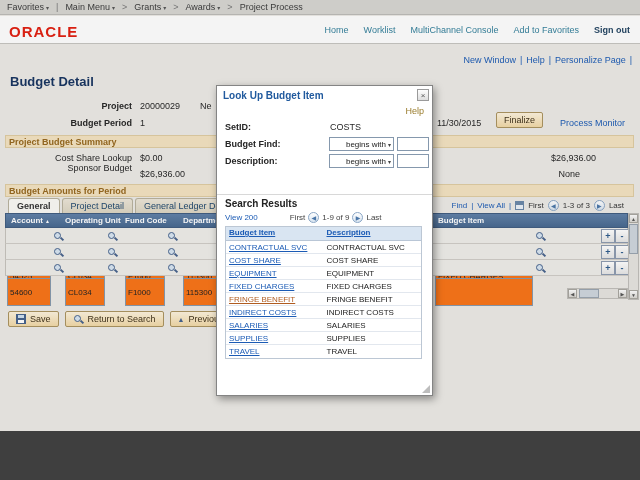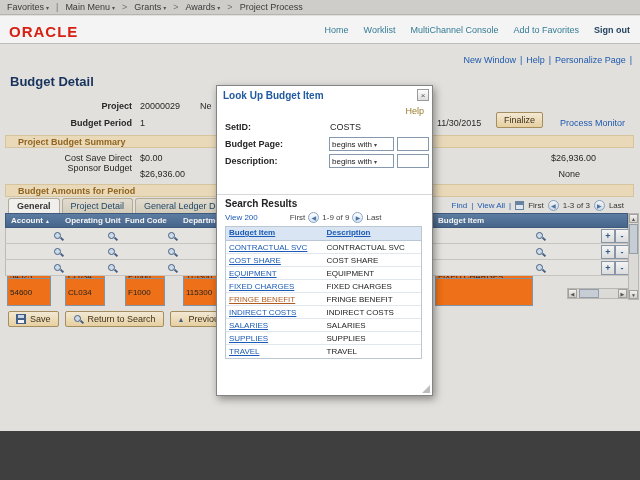--- a/index.html
+++ b/index.html
@@ -34,21 +34,21 @@
 
   .lbl { position:absolute; font-weight:bold; color:#262626; }
   .lbl-right { left:10px; width:122px; text-align:right; }
   .val { position:absolute; color:#262626; }
   .plainlbl { position:absolute; color:#262626; left:10px; width:122px; text-align:right; }
 
   .btn { display:inline-flex; align-items:center; gap:4px; background:linear-gradient(#fdf3dd,#f2d9a7);
     border:1px solid #ab935f; border-radius:2px; padding:0 7px; height:16px; color:#3f3119; cursor:pointer; white-space:nowrap; }
 
   .secbar { position:absolute; left:5px; right:6px; height:13px; background:#f4e3c1; border:1px solid #e0cda2;
-    color:#96671d; font-weight:bold; padding:1px 12px; }
+    color:#96671d; font-weight:bold; padding:1px 3px; }
 
   
   .tabs { position:absolute; top:198px; left:8px; display:flex; gap:2px; }
   .tab { height:15px; padding:2px 8px 4px; border:1px solid #b8b29e; border-bottom:none; border-radius:3px 3px 0 0;
     background:linear-gradient(#ece6d8,#ddd5c2); color:#20486e; cursor:pointer; }
   .tab.active { background:#fbfaf6; font-weight:bold; color:#333; }
 
   .gridctl { position:absolute; top:200px; right:16px; display:flex; gap:4px; align-items:center; font-size:8px; color:#333; }
   .pgbtn { width:11px; height:11px; border-radius:50%; background:linear-gradient(#ffffff,#d8e4f0);
     border:1px solid #8aa6c6; color:#4a76a8; font-size:6px; display:flex; align-items:center; justify-content:center; cursor:pointer; }
@@ -94,21 +94,21 @@
   .overlay { position:absolute; inset:0; background:rgba(60,60,60,0.06); z-index:40; pointer-events:none; }
   .modal { position:absolute; left:216px; top:85px; width:217px; height:311px; background:#fff;
     border:1px solid #848484; box-shadow:2px 3px 8px rgba(0,0,0,0.4); z-index:50; }
   .mtitle { position:absolute; top:4px; left:6px; font-size:10px; font-weight:bold; color:#215a9e; }
   .mclose { position:absolute; top:3px; right:3px; width:12px; height:12px; border:1px solid #9a9a9a;
     background:linear-gradient(#fefefe,#dedede); color:#555; font-size:8px; display:flex; align-items:center; justify-content:center; cursor:pointer; }
   .mhelp { position:absolute; top:20px; right:8px; color:#9a7c2c; cursor:pointer; }
   .mlbl { position:absolute; left:8px; font-weight:bold; color:#262626; }
   .mval { position:absolute; left:113px; color:#262626; }
   .msel { position:absolute; left:112px; width:65px; height:14px; border:1px solid #8598ad; background:#fff;
-    display:flex; align-items:center; justify-content:flex-start; padding:0 2px; font-size:8px; color:#222; cursor:pointer; }
+    display:flex; align-items:center; justify-content:flex-end; padding:0 2px; font-size:8px; color:#222; cursor:pointer; }
   .msel .caret { font-size:6px; color:#444; }
   .minput { position:absolute; left:180px; width:32px; height:14px; border:1px solid #8598ad; background:#fff; cursor:text; }
   .mbtns { position:absolute; top:89px; left:8px; display:flex; gap:5px; align-items:center; }
   .mbtns .btn { height:15px; padding:0 6px; }
   .mdiv { position:absolute; top:108px; left:0; width:100%; border-top:1px solid #d8d8d8; }
   .msr { position:absolute; top:112px; left:8px; font-weight:bold; font-size:10px; color:#222; }
   .mview { position:absolute; top:126px; left:8px; width:185px; display:flex; align-items:center; gap:3px; font-size:8px; color:#444; }
   .mview .spacer { width:26px; }
   .mtable { position:absolute; top:140px; left:8px; width:197px; border:1px solid #bcc7d4; background:#fff; }
   .mthead { display:flex; height:14px; background:#d9e5f2; border-bottom:1px solid #b9c6d6; }
@@ -164,21 +164,21 @@
     <span class="lbl lbl-right" style="top:101px">Project</span>
     <span class="val" style="left:140px;top:101px">20000029</span>
     <span class="val" style="left:200px;top:101px">Ne</span>
     <span class="lbl lbl-right" style="top:118px">Budget Period</span>
     <span class="val" style="left:140px;top:118px">1</span>
     <span class="val" style="left:437px;top:118px">11/30/2015</span>
     <span class="btn" style="position:absolute;left:496px;top:112px">Finalize</span>
     <span class="lnk" style="position:absolute;left:560px;top:118px">Process Monitor</span>
 
     <div class="secbar" style="top:135px">Project Budget Summary</div>
-    <span class="plainlbl" style="top:153px">Cost Save Direct</span>
+    <span class="plainlbl" style="top:153px">Cost Share Lookup</span>
     <span class="val" style="left:140px;top:153px">$0.00</span>
     <span class="val" style="right:44px;top:153px;left:auto;position:absolute">$26,936.00</span>
     <span class="plainlbl" style="top:163px">Sponsor Budget</span>
     <span class="val" style="left:140px;top:169px">$26,936.00</span>
     <span class="val" style="right:60px;top:169px;left:auto;position:absolute">None</span>
 
     <div class="secbar" style="top:184px">Budget Amounts for Period</div>
 
     <div class="tabs">
       <span class="tab active">General</span>
@@ -280,21 +280,21 @@
   <div class="overlay"></div>
 
   <div class="modal">
     <div class="mtitle">Look Up Budget Item</div>
     <div class="mclose">×</div>
     <div class="mhelp">Help</div>
 
     <span class="mlbl" style="top:36px">SetID:</span>
     <span class="mval" style="top:36px">COSTS</span>
 
-    <span class="mlbl" style="top:53px">Budget Page:</span>
+    <span class="mlbl" style="top:53px">Budget Find:</span>
     <span class="msel" style="top:51px">
         <span>begins with</span>
         <span class="caret">▾</span>
       </span>
     <span class="minput" style="top:51px"></span>
 
     <span class="mlbl" style="top:70px">Description:</span>
     <span class="msel" style="top:68px">
         <span>begins with</span>
         <span class="caret">▾</span>

